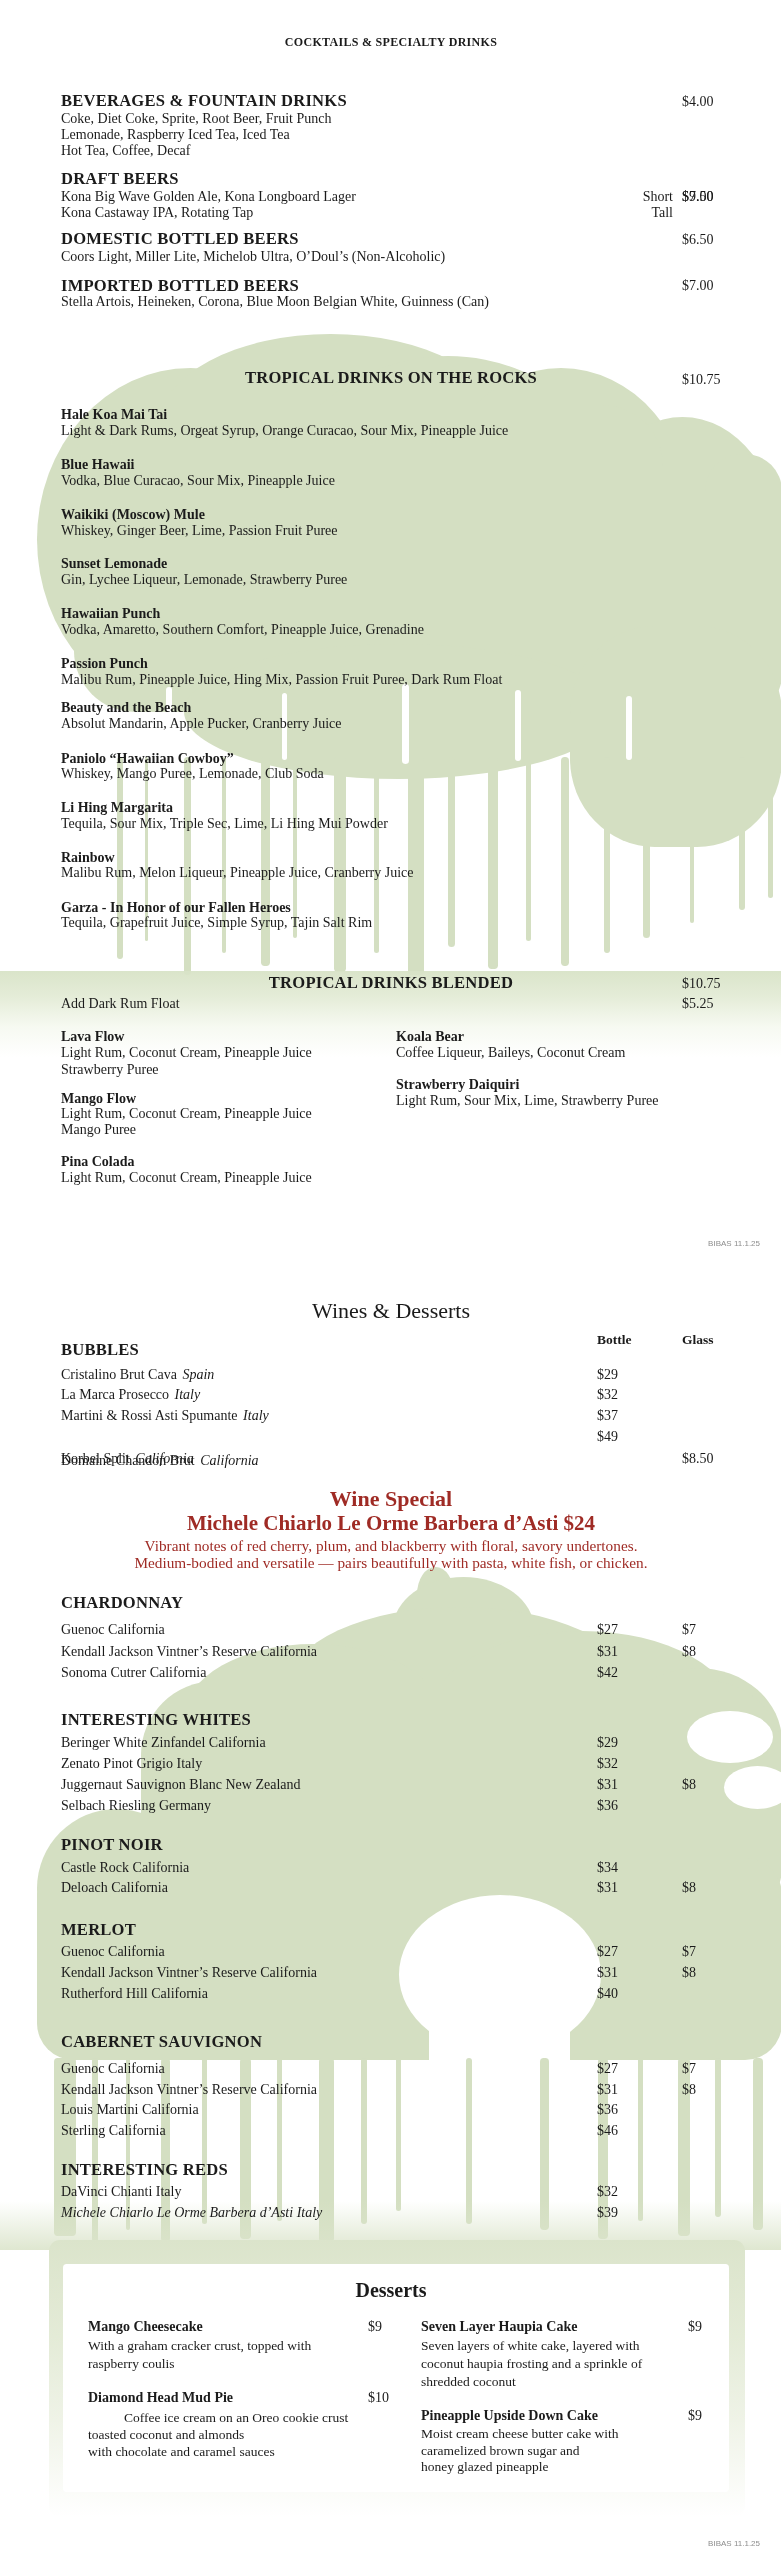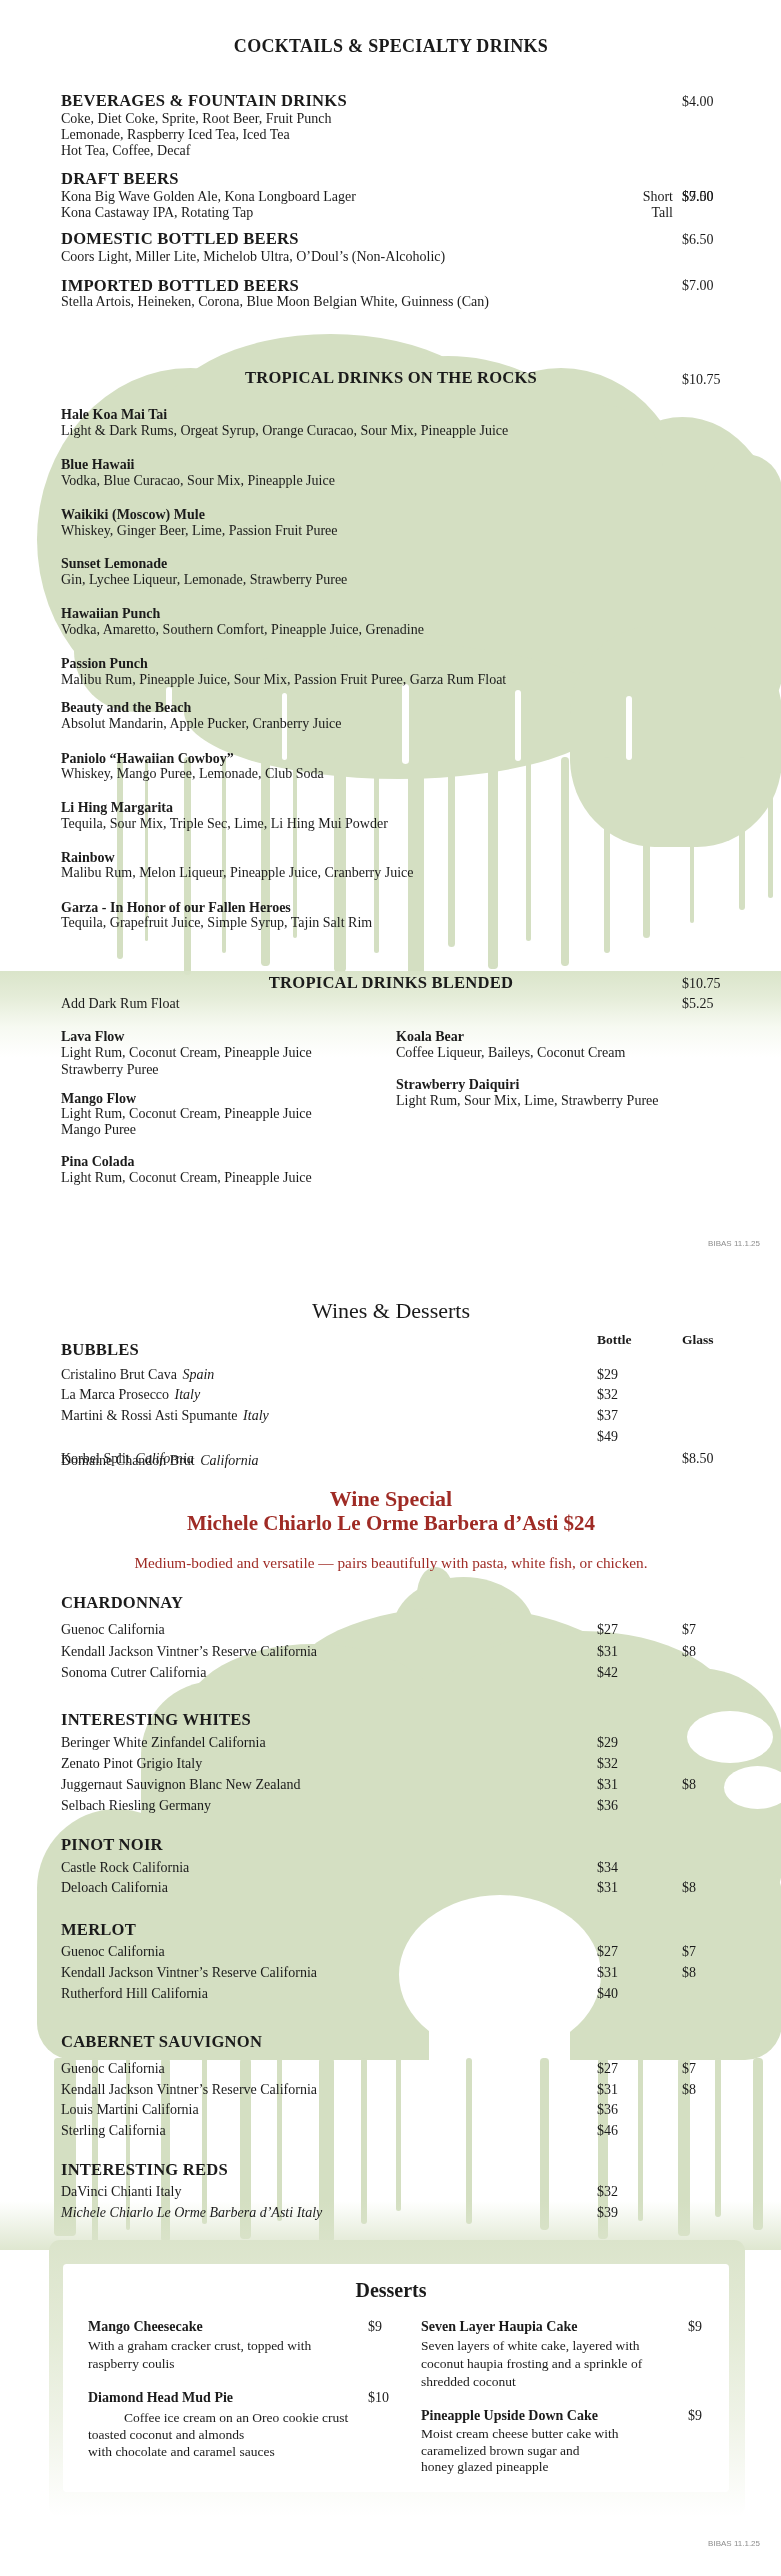--- a/index.html
+++ b/index.html
@@ -24,21 +24,21 @@
   .band1{position:absolute;left:0;top:971px;width:782px;height:86px;
     background:linear-gradient(180deg,rgba(216,227,199,.95) 0%,rgba(224,233,209,.85) 30%,rgba(238,244,228,.5) 65%,rgba(255,255,255,0) 100%);}
   .band2-top{position:absolute;left:0;top:2201px;width:782px;height:49px;
     background:linear-gradient(180deg,rgba(219,228,203,0) 0%,rgba(219,228,203,.9) 100%);}
   .dessert-band{position:absolute;left:49px;top:2240px;width:696px;height:277px;border-radius:11px;
     background:linear-gradient(180deg,#dbe4cb 0%,#e4ebd7 35%,#eff3e7 65%,rgba(255,255,255,0) 100%);}
   .dessert-card{position:absolute;left:63px;top:2264px;width:666px;height:228px;background:#fff;border-radius:3.7px;}
   
   .txt{position:absolute;z-index:2;white-space:nowrap;line-height:1.12;}
   .center{left:0;width:782px;text-align:center;}
-  .h1{font-weight:bold;font-size:18px;letter-spacing:0.3px;}
+  .h1{font-weight:bold;font-size:12px;letter-spacing:0.3px;}
   .h2{font-weight:normal;font-size:22px;}
   .sechead{font-weight:bold;font-size:16.6px;letter-spacing:0.2px;}
   .name{font-weight:bold;font-size:14px;}
   .body{font-size:14px;}
   .small-caps-col{font-weight:bold;font-size:13.5px;}
   .price{font-size:14px;}
   .col-b{left:597px;}
   .col-g{left:682px;}
   .size-label{left:618px;width:55px;text-align:right;font-size:14px;}
   .origin{font-style:italic;margin-left:5.5px;}
@@ -164,21 +164,21 @@
   <div class="txt body" style="top:423px;left:61px;">Light &amp; Dark Rums, Orgeat Syrup, Orange Curacao, Sour Mix, Pineapple Juice</div>
   <div class="txt name" style="top:457px;left:61px;">Blue Hawaii</div>
   <div class="txt body" style="top:473px;left:61px;">Vodka, Blue Curacao, Sour Mix, Pineapple Juice</div>
   <div class="txt name" style="top:507px;left:61px;">Waikiki (Moscow) Mule</div>
   <div class="txt body" style="top:523px;left:61px;">Whiskey, Ginger Beer, Lime, Passion Fruit Puree</div>
   <div class="txt name" style="top:556px;left:61px;">Sunset Lemonade</div>
   <div class="txt body" style="top:572px;left:61px;">Gin, Lychee Liqueur, Lemonade, Strawberry Puree</div>
   <div class="txt name" style="top:606px;left:61px;">Hawaiian Punch</div>
   <div class="txt body" style="top:622px;left:61px;">Vodka, Amaretto, Southern Comfort, Pineapple Juice, Grenadine</div>
   <div class="txt name" style="top:656px;left:61px;">Passion Punch</div>
-  <div class="txt body" style="top:672px;left:61px;">Malibu Rum, Pineapple Juice, Sour Mix, Passion Fruit Puree, Garza Rum Float</div>
+  <div class="txt body" style="top:672px;left:61px;">Malibu Rum, Pineapple Juice, Hing Mix, Passion Fruit Puree, Dark Rum Float</div>
   <div class="txt name" style="top:700px;left:61px;">Beauty and the Beach</div>
   <div class="txt body" style="top:716px;left:61px;">Absolut Mandarin, Apple Pucker, Cranberry Juice</div>
   <div class="txt name" style="top:751px;left:61px;">Paniolo “Hawaiian Cowboy”</div>
   <div class="txt body" style="top:766px;left:61px;">Whiskey, Mango Puree, Lemonade, Club Soda</div>
   <div class="txt name" style="top:800px;left:61px;">Li Hing Margarita</div>
   <div class="txt body" style="top:816px;left:61px;">Tequila, Sour Mix, Triple Sec, Lime, Li Hing Mui Powder</div>
   <div class="txt name" style="top:850px;left:61px;">Rainbow</div>
   <div class="txt body" style="top:865px;left:61px;">Malibu Rum, Melon Liqueur, Pineapple Juice, Cranberry Juice</div>
   <div class="txt name" style="top:900px;left:61px;">Garza - In Honor of our Fallen Heroes</div>
   <div class="txt body" style="top:915px;left:61px;">Tequila, Grapefruit Juice, Simple Syrup, Tajin Salt Rim</div>
@@ -215,20 +215,21 @@
   <div class="txt price col-b" style="top:1387px;">$32</div>
   <div class="txt body" style="top:1408px;left:61px;"><span>Martini &amp; Rossi Asti Spumante</span><span class="origin">Italy</span></div>
   <div class="txt price col-b" style="top:1408px;">$37</div>
   <div class="txt body" style="top:1429px;left:61px;margin-top:24px;"><span>Domaine Chandon Brut</span><span class="origin">California</span></div>
   <div class="txt price col-b" style="top:1429px;">$49</div>
   <div class="txt body" style="top:1451px;left:61px;"><span>Korbel Split</span><span class="origin">California</span></div>
   <div class="txt price col-g" style="top:1451px;">$8.50</div>
 
   <div class="txt special-title red center" style="top:1487px;">Wine Special</div>
   <div class="txt special-name red center" style="top:1512px;">Michele Chiarlo Le Orme Barbera d’Asti $24</div>
+  <div class="txt special-desc red center" style="top:1537px;">Vibrant notes of red cherry, plum, and blackberry with floral, savory undertones.</div>
   <div class="txt special-desc red center" style="top:1554px;">Medium-bodied and versatile — pairs beautifully with pasta, white fish, or chicken.</div>
 
   <div class="txt sechead" style="top:1594px;left:61px;">CHARDONNAY</div>
   <div class="txt body" style="top:1622px;left:61px;">Guenoc California</div>
   <div class="txt price col-b" style="top:1622px;">$27</div>
   <div class="txt price col-g" style="top:1622px;">$7</div>
   <div class="txt body" style="top:1644px;left:61px;">Kendall Jackson Vintner’s Reserve California</div>
   <div class="txt price col-b" style="top:1644px;">$31</div>
   <div class="txt price col-g" style="top:1644px;">$8</div>
   <div class="txt body" style="top:1665px;left:61px;">Sonoma Cutrer California</div>

